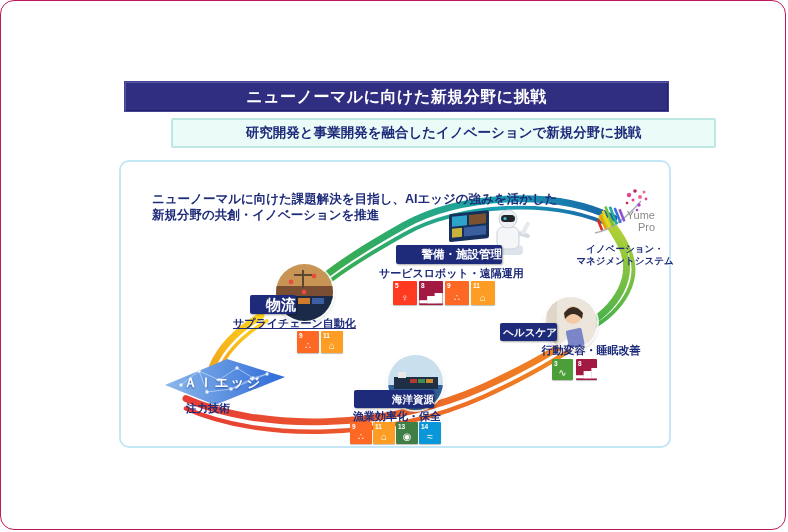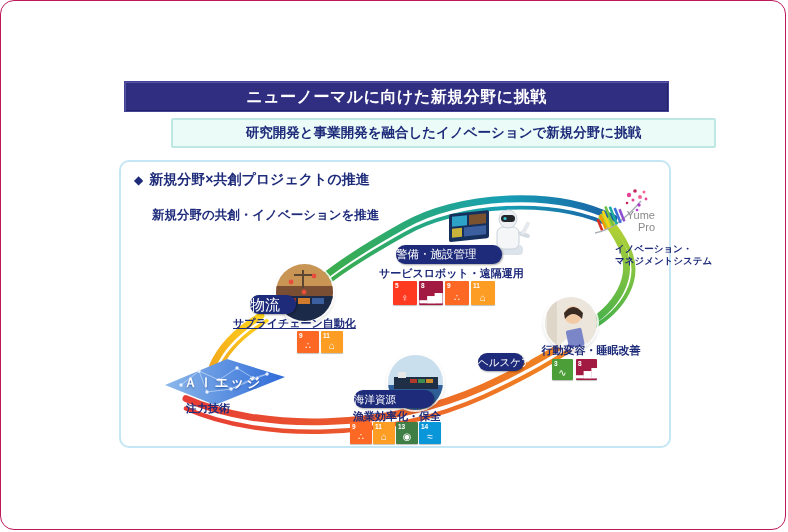--- a/index.html
+++ b/index.html
@@ -21,42 +21,42 @@
     border:2px solid #C4E6F5;border-radius:10px;box-sizing:border-box;}
   .ribbons{position:absolute;left:0;top:0;width:100%;height:100%;z-index:0;}
 
   .heading{position:absolute;left:13px;top:9px;z-index:3;color:#1E2B7A;font-weight:bold;font-size:14px;white-space:nowrap;}
   .heading .bullet{margin-right:6px;font-size:12px;}
   .desc{position:absolute;z-index:3;color:#1E2B7A;font-weight:bold;font-size:12.5px;white-space:nowrap;}
   .desc.l1{left:31px;top:29px;}
   .desc.l2{left:31px;top:45px;}
 
   
-  .label-box{position:absolute;z-index:4;background:#1E2B7A;color:#fff;font-weight:normal;
-    text-align:left;border-radius:9px;box-shadow:1px 1px 2px rgba(0,0,0,.35);white-space:nowrap;}
+  .label-box{position:absolute;z-index:4;background:#1E2B7A;color:#fff;font-weight:bold;
+    text-align:right;border-radius:2px;box-shadow:1px 1px 2px rgba(0,0,0,.35);white-space:nowrap;}
   .node-desc{position:absolute;z-index:4;color:#1E2B7A;font-weight:bold;font-size:11px;
     text-align:center;white-space:nowrap;}
 
   .sdg-row{position:absolute;z-index:4;display:flex;gap:2px;}
   .sdg{position:relative;width:23px;height:23px;border-radius:1px;box-shadow:0 1px 1px rgba(0,0,0,.25);}
   .sdg .n{position:absolute;top:1px;left:2px;font-size:6.5px;font-weight:bold;color:#fff;font-style:normal;}
   .sdg .g{position:absolute;bottom:0;left:0;right:0;text-align:center;font-size:10px;line-height:14px;color:#fff;font-style:normal;}
   .sdg-row.sz24 .sdg{width:24px;height:24px;}
   .sdg-row.sz21 .sdg{width:21px;height:21px;}
   .sdg-row.sz22 .sdg{width:22px;height:22px;}
 
   .photo{position:absolute;z-index:2;border-radius:50%;overflow:hidden;
     box-shadow:0 0 0 2px rgba(255,255,255,.85),0 2px 4px rgba(0,0,0,.25);}
   .photo svg{display:block;}
 
   .abs{position:absolute;}
   .ai-label{position:absolute;z-index:4;color:#fff;font-weight:bold;font-size:13.5px;
     letter-spacing:2px;text-align:center;text-shadow:0 1px 2px rgba(0,40,120,.6);white-space:nowrap;}
   .yume-name{position:absolute;z-index:4;color:#8A8A8A;font-size:11px;line-height:12px;text-align:right;white-space:nowrap;}
-  .ims{position:absolute;z-index:4;color:#1E2B7A;font-weight:bold;font-size:9.5px;text-align:left;white-space:nowrap;margin-left:44px;}
+  .ims{position:absolute;z-index:4;color:#1E2B7A;font-weight:bold;font-size:9.5px;text-align:center;white-space:nowrap;}
 </style>
 </head>
 <body>
 
 <div class="page">
 
   <div class="title-banner">
     <span>ニューノーマルに向けた新規分野に挑戦</span>
   </div>
 
@@ -92,23 +92,21 @@
       <path d="M 498 57 C 436 26 338 34 286 64 C 252 83 224 100 202 118" stroke="url(#gTop)" stroke-width="7" stroke-linecap="round"></path>
       <path d="M 498 57 C 436 26 338 34 286 64 C 252 83 224 100 202 118" stroke="url(#gTop)" stroke-width="4" stroke-linecap="round" transform="translate(0,9)"></path>
       <path d="M 140 156 C 117 170 100 186 91 207" stroke="url(#gYel)" stroke-width="7" stroke-linecap="round"></path>
       <path d="M 140 156 C 117 170 100 186 91 207" stroke="url(#gYel)" stroke-width="3.5" stroke-linecap="round" transform="translate(6,5)"></path>
       <path d="M 64 240 C 140 274 268 272 366 228 C 410 208 442 190 468 170" stroke="url(#gRed)" stroke-width="7" stroke-linecap="round"></path>
       <path d="M 64 240 C 140 274 268 272 366 228 C 410 208 442 190 468 170" stroke="url(#gRed)" stroke-width="4.5" stroke-linecap="round" transform="translate(0,10)"></path>
       <path d="M 466 168 C 502 148 520 116 506 86 C 499 71 492 62 486 56" stroke="url(#gGrn)" stroke-width="7" stroke-linecap="round"></path>
       <path d="M 466 168 C 502 148 520 116 506 86 C 499 71 492 62 486 56" stroke="url(#gGrn)" stroke-width="4" stroke-linecap="round" transform="translate(7,2)"></path>
     </svg>
 
-    <div class="heading">
-      <span class="bullet">◆</span><span>新規分野×共創プロジェクトの推進</span>
-    </div>
+    <div class="desc l1">ニューノーマルに向けた課題解決を目指し、AIエッジの強みを活かした</div>
     <div class="desc l2">新規分野の共創・イノベーションを推進</div>
 
     <svg class="abs" style="left:320px;top:39px;width:108px;height:64px;z-index:2;" viewBox="0 0 108 64">
       <rect x="6" y="44" width="76" height="10" rx="4" fill="#DDE3EA"></rect>
       <g transform="skewY(-6)">
         <rect x="8" y="14" width="40" height="28" rx="2" fill="#16305E"></rect>
         <rect x="11" y="17" width="15" height="10" fill="#2EA3C8"></rect>
         <rect x="28" y="17" width="17" height="10" fill="#7A5230"></rect>
         <rect x="11" y="29" width="10" height="9" fill="#C8B23C"></rect>
         <rect x="23" y="29" width="22" height="9" fill="#3C5FA0"></rect>
@@ -207,21 +205,21 @@
     <div class="photo" style="left:424px;top:135px;width:52px;height:52px;">
       <svg width="52" height="52" viewBox="0 0 52 52">
         <rect width="52" height="52" fill="#ECE5DC"></rect>
         <rect x="2" y="4" width="10" height="44" fill="#DFD6CA"></rect>
         <circle cx="28" cy="18" r="9" fill="#F2CBA6"></circle>
         <path d="M 19 16 Q 28 4 38 16 L 37 22 Q 28 12 20 22 Z" fill="#3A2B22"></path>
         <path d="M 12 52 Q 28 28 46 52 Z" fill="#FAFAF8"></path>
         <rect x="22" y="32" width="16" height="18" rx="2" fill="#7B86C8" transform="rotate(-12 30 40)"></rect>
       </svg>
     </div>
-    <div class="label-box" style="left:357px;top:161px;width:46px;height:18px;font-size:10.5px;line-height:18px;margin-top:30px;">
+    <div class="label-box" style="left:379px;top:161px;width:57px;height:18px;font-size:10.5px;line-height:18px;">
       <span>ヘルスケア</span>
     </div>
     <div class="node-desc" style="left:373px;top:181px;width:100px;margin-left:47px;">行動変容・睡眠改善</div>
     <div class="sdg-row sz21" style="left:431px;top:197px;gap:3px;">
       <span class="sdg" style="background-color: rgb(76, 159, 56);">
           <i class="n">3</i>
           <i class="g">∿</i>
         </span>
       <span class="sdg" style="background-color: rgb(162, 25, 66);">
           <i class="n">8</i>

